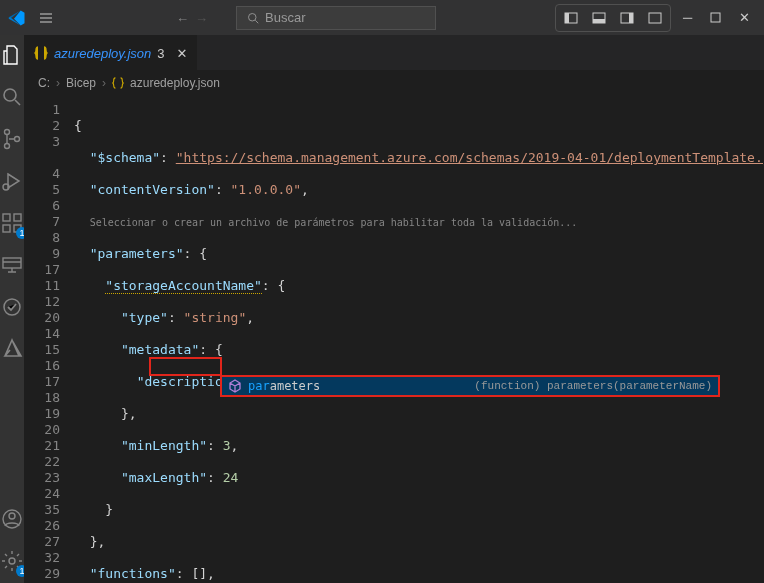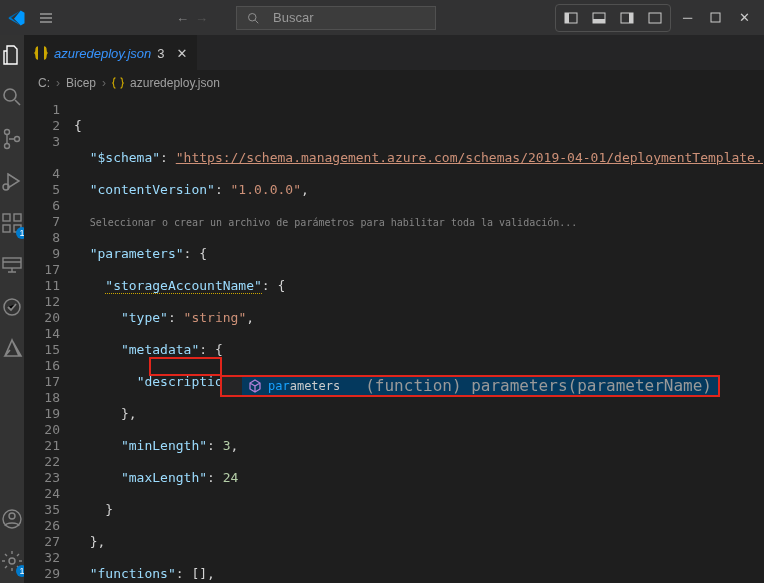--- a/index.html
+++ b/index.html
@@ -2,21 +2,21 @@
 <html><head>
 <meta charset="utf-8">
 <style>
 * { margin:0; padding:0; box-sizing:border-box; }
 body { font-family:"Segoe UI",sans-serif; background:#1e1e1e; color:#ccc; width:764px; height:583px; overflow:hidden; font-size:13px; }
 .titlebar { height:35px; background:#323233; display:flex; align-items:center; padding:0 8px; gap:8px; }
 .vs-icon { width:18px; height:18px; }
 .menu-icon { color:#ccc; cursor:pointer; padding:4px; }
 .nav-arrows { display:flex; gap:6px; margin-left:110px; color:#888; }
 .nav-arrows span { cursor:pointer; }
-.search-box { flex:0 0 200px; margin-left:20px; background:#3c3c3c; border:1px solid #505050; border-radius:0; height:24px; display:flex; align-items:center; gap:14px; padding:0 10px; color:#999; }
+.search-box { flex:0 0 200px; margin-left:20px; background:#3c3c3c; border:1px solid #505050; border-radius:0; height:24px; display:flex; align-items:center; gap:6px; padding:0 10px; color:#999; }
 .title-right { margin-left:auto; display:flex; gap:2px; align-items:center; }
 .title-right .layout-group { display:flex; gap:2px; border:1px solid #505050; border-radius:4px; padding:2px; }
 .title-right span, .title-right .wbtn { color:#ccc; padding:4px 6px; cursor:pointer; }
 .wbtn { margin-left:4px; }
 .main { display:flex; height:548px; }
 .activitybar { width:48px; background:#333333; display:flex; flex-direction:column; align-items:center; padding-top:8px; gap:18px; }
 .activitybar .ab { color:#858585; cursor:pointer; position:relative; }
 .activitybar .ab.active { color:#fff; }
 .activitybar .ab.active::before { content:""; position:absolute; left:-14px; top:-2px; width:2px; height:28px; background:#fff; }
 .badge { position:absolute; bottom:-4px; right:-4px; background:#007acc; color:#fff; border-radius:50%; font-size:9px; width:12px; height:12px; display:flex; align-items:center; justify-content:center; }
@@ -34,26 +34,26 @@
 .code { flex:1; padding:6px 0 0 0; white-space:pre; position:relative;}
 .code .ln { height:16px; }
 .p { color:#d4d4d4;}
 .k { color:#9cdcfe;}
 .s { color:#ce9178;}
 .n { color:#b5cea8;}
 .u { text-decoration:underline; color:#ce9178;}
 .hint { color:#858585; font-size:10px;}
 .squiggle { border-bottom:1px dotted #cca700;}
 .hl-box1 { position:absolute; border:2px solid #e1251b; left:75px; top:261px; width:73px; height:19px; pointer-events:none;}
-.intellisense { position:absolute; left:146px; top:279px; width:500px; height:22px; background:#252526; border:2px solid #e1251b; display:flex; align-items:center; font-family:Consolas,monospace; font-size:12px;padding-left:20px;}
+.intellisense { position:absolute; left:146px; top:279px; width:500px; height:22px; background:#252526; border:2px solid #e1251b; display:flex; align-items:center; font-family:Consolas,monospace; font-size:12px;}
 .intellisense .row { background:#04395e; flex:1; height:100%; display:flex; align-items:center; gap:6px; padding:0 6px;}
 .cubewrap { width:14px; height:14px; display:flex; align-items:center; justify-content:center;}
 .match { color:#18a3ff;}
 .rest { color:#ccc;}
-.signature { margin-left:auto; color:#999; font-size:16px;}
+.signature { margin-left:auto; color:#999; font-size:11px;font-family:Liberation Mono, monospace;}
 svg { display:block;}
 </style>
 </head>
 <body>
 
 <div class="titlebar">
   <span class="vs-icon">
     <svg viewBox="0 0 24 24" width="18" height="18">
         <path fill="#0098ff" d="M17 2l5 3v14l-5 3-9-9 9-11z"></path>
         <path fill="#0065a9" d="M17 2L3 13l-2-1v-1l16-9z"></path>

